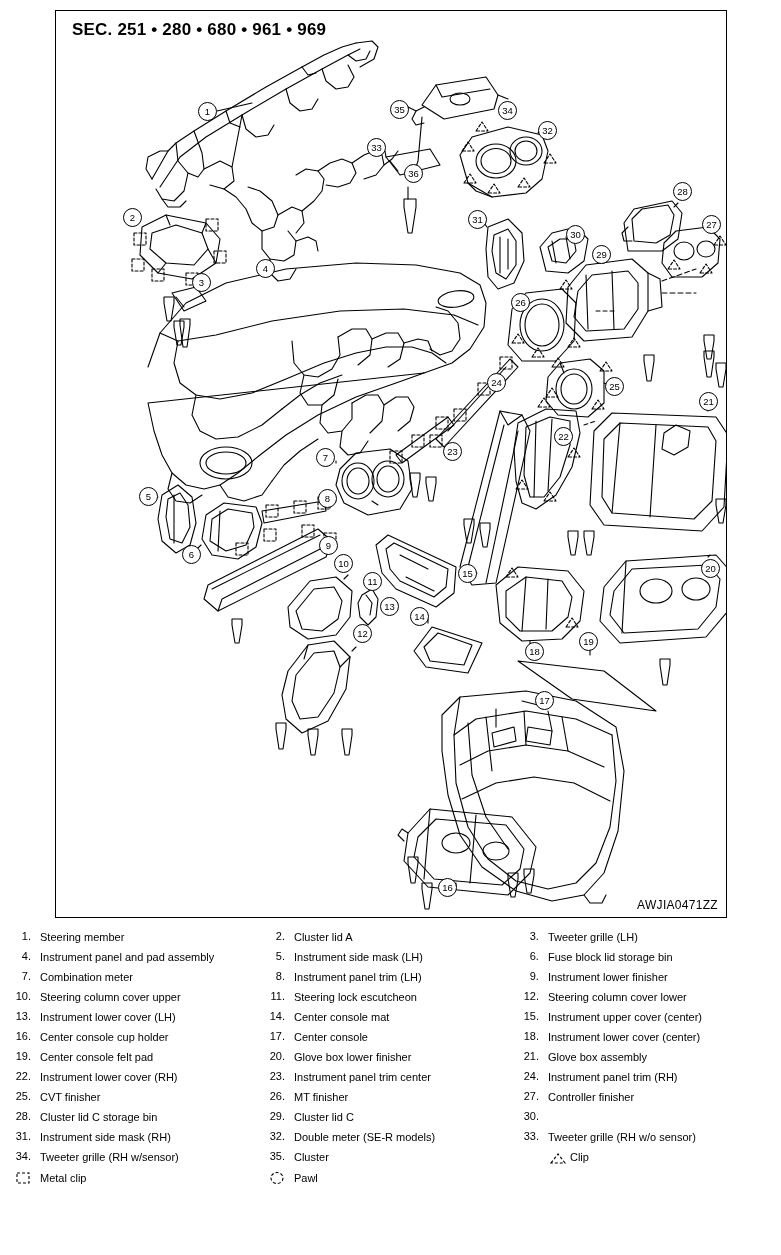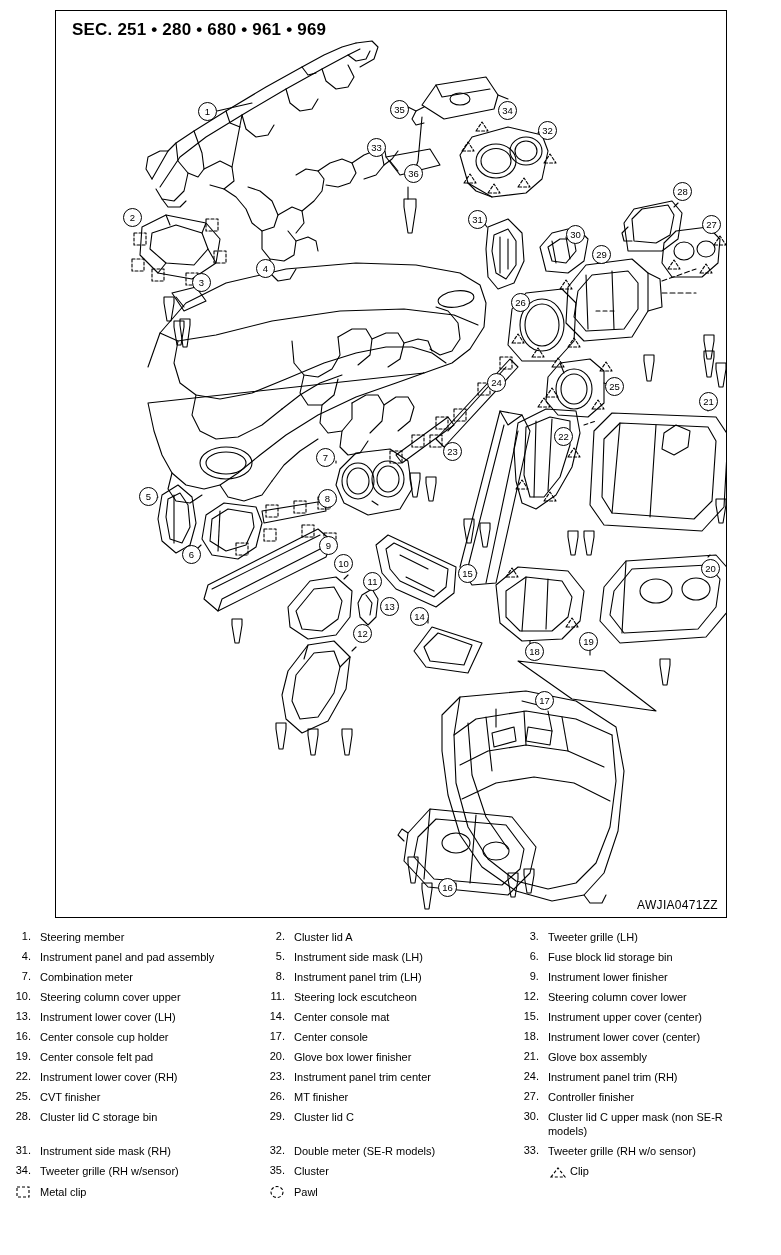--- a/index.html
+++ b/index.html
@@ -755,21 +755,20 @@
       <div class="legend-cell">
         <div class="legend-num">28.</div>
         <div class="legend-label">Cluster lid C storage bin</div>
       </div>
       <div class="legend-cell">
         <div class="legend-num">29.</div>
         <div class="legend-label">Cluster lid C</div>
       </div>
       <div class="legend-cell">
         <div class="legend-num">30.</div>
-        <div class="legend-label">Cluster lid C upper mask (non SE-R models)</div>
       </div>
     </div>
 
     <div class="legend-row" style="">
       <div class="legend-cell">
         <div class="legend-num">31.</div>
         <div class="legend-label">Instrument side mask (RH)</div>
       </div>
       <div class="legend-cell">
         <div class="legend-num">32.</div>

